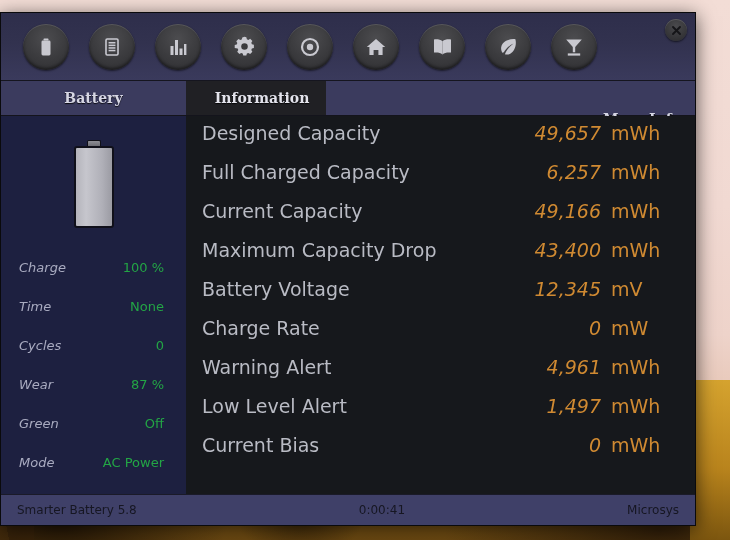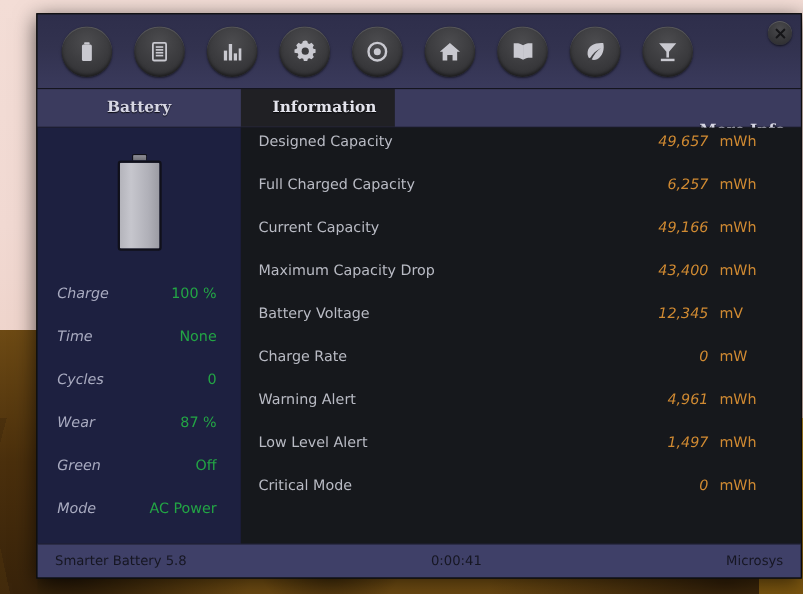--- a/index.html
+++ b/index.html
@@ -45,21 +45,21 @@
     background: linear-gradient(to bottom, #6d4a14, #4a2f0c 50%, #38230a);
   }
   #desktop-right-rock {
     position:absolute; right:0; top:380px; width:40px; height:160px;
     background: linear-gradient(to bottom, #d5a32f, #b9841d 55%, #7c560f);
   }
 
   
   #app-window {
     position: absolute;
-    left: 33px; top: 12px;
+    left: 0; top: 12px;
     width: 694px; height: 512px;
     background: #17191d;
     border: 1px solid #0a0a0c;
     box-shadow: 0 4px 18px rgba(0,0,0,.65);
     overflow: hidden;
   }
 
   
   #toolbar {
     position: relative;
@@ -178,22 +178,22 @@
   }
   .lrow .lbl { color: #a9abc0; font-style: italic; }
   .lrow .val { color: #23a545; font-weight: normal; }
 
   
   .rrow {
     display: flex;
     align-items: baseline;
     height: 39px;
     padding-left: 16px;
-    padding-right: 30px;
-    font-size: 13px;
+    padding-right: 40px;
+    font-size: 19px;
   }
   .rrow .rlbl { color: #b9bbc4; flex: 1; }
   .rrow .rnum { color: #d08a32; text-align: right; width: 70px; font-style: italic; }
   .rrow .runit { color: #d08a32; width: 44px; text-align: left; padding-left: 10px; }
 
   
   #statusbar {
     height: 31px;
     background: #3f4068;
     border-top: 1px solid #1a1a28;
@@ -392,21 +392,21 @@
         <span class="rlbl">Warning Alert</span>
         <span class="rnum">4,961</span>
         <span class="runit">mWh</span>
       </div>
       <div class="rrow">
         <span class="rlbl">Low Level Alert</span>
         <span class="rnum">1,497</span>
         <span class="runit">mWh</span>
       </div>
       <div class="rrow">
-        <span class="rlbl">Critical Mode</span>
+        <span class="rlbl">Current Bias</span>
         <span class="rnum">0</span>
         <span class="runit">mWh</span>
       </div>
     </div>
   </div>
 
   <div id="statusbar">
     <span id="status-left">Smarter Battery 5.8</span>
     <span id="status-center">0:00:41</span>
     <span id="status-right">Microsys</span>

